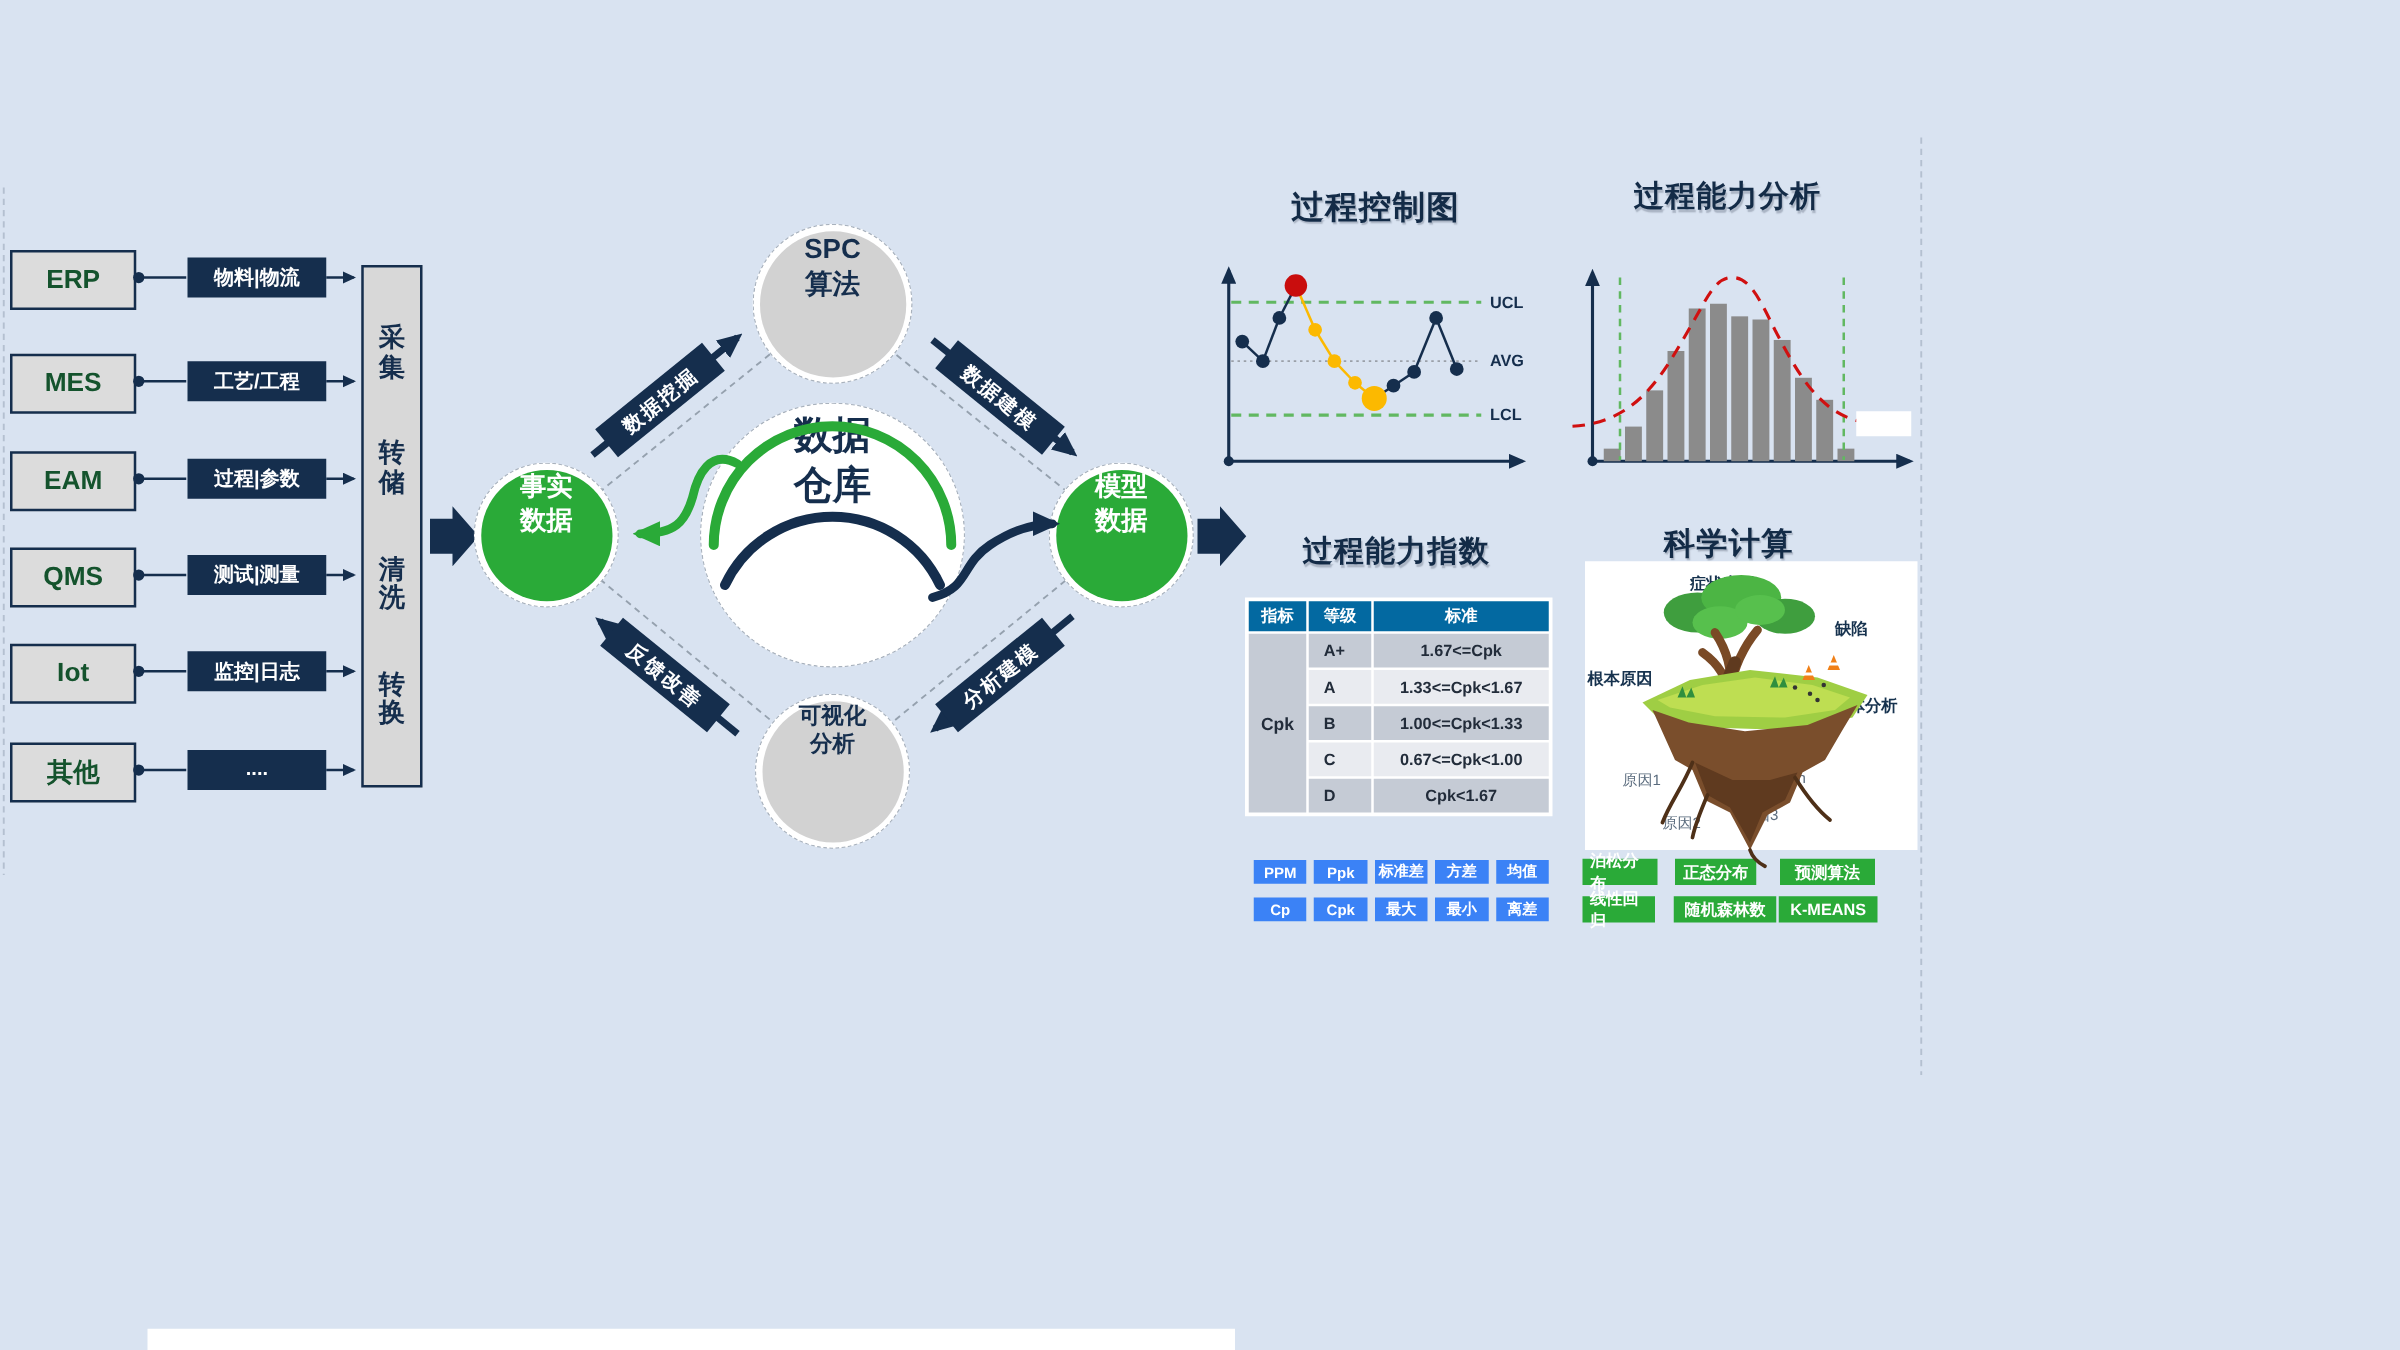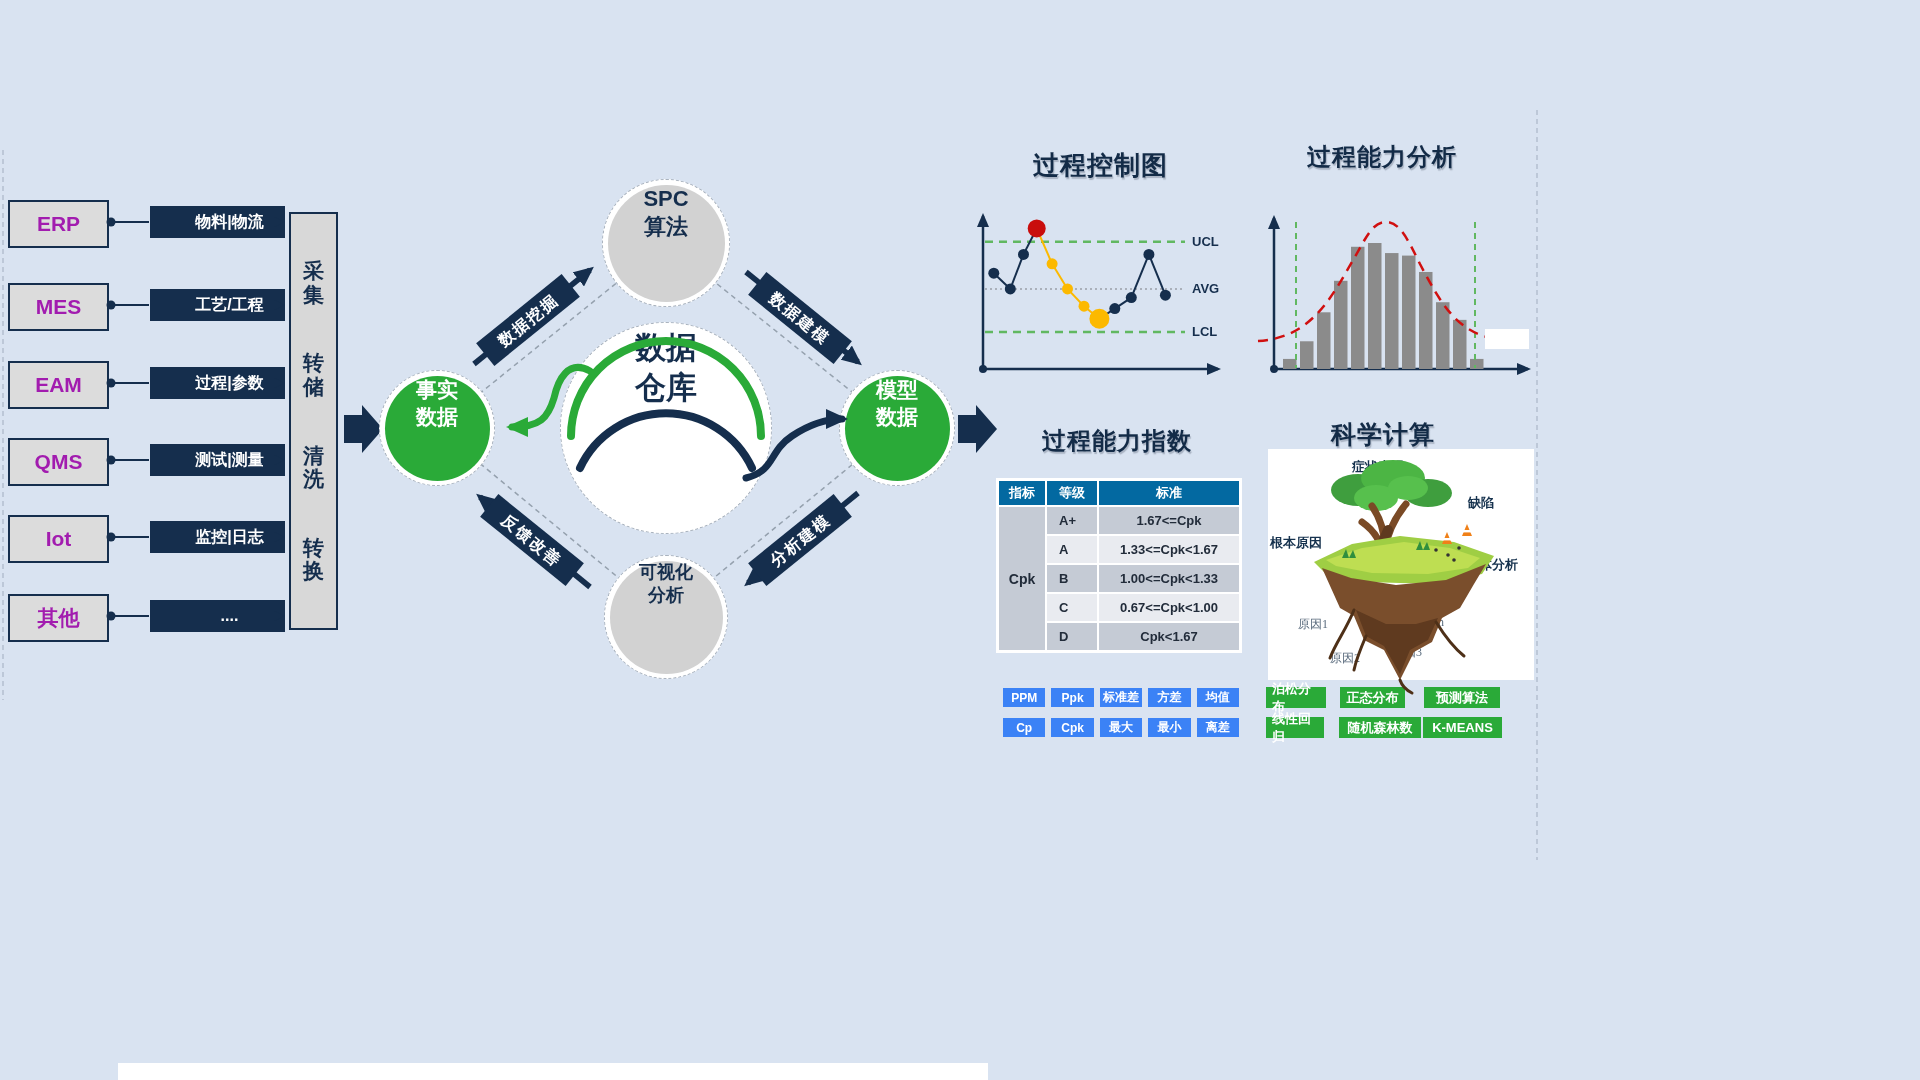--- a/index.html
+++ b/index.html
@@ -1,22 +1,22 @@
 <!DOCTYPE html>
 <html><head>
 <meta charset="utf-8">
 <style>
   html,body{margin:0;padding:0;}
   #stage{position:relative;width:1920px;height:1080px;background:#d9e3f1;overflow:hidden;
          font-family:"Liberation Sans",sans-serif;}
   
   .src-box{position:absolute;left:8px;width:97px;height:44px;background:#dcdcdc;border:2px solid #152e4d;
-           display:flex;align-items:center;justify-content:center;font-size:21px;font-weight:bold;color:#a21caf;}
+           display:flex;align-items:center;justify-content:center;font-size:21px;font-weight:bold;color:#14532d;}
   .cat-box{position:absolute;left:150px;width:111px;height:32px;background:#152e4d;
-           display:flex;align-items:center;justify-content:center;font-size:16px;font-weight:bold;color:#fff;padding-left:24px;}
+           display:flex;align-items:center;justify-content:center;font-size:16px;font-weight:bold;color:#fff;}
   
   .etl-bar{position:absolute;left:289px;top:212px;width:49px;height:418px;background:#d8d8d8;border:2px solid #152e4d;
            box-sizing:border-box;display:flex;flex-direction:column;justify-content:space-evenly;align-items:center;}
   .etl-step{white-space:pre-line;text-align:center;font-size:21px;font-weight:bold;color:#152e4d;line-height:1.12;}
   
   .ring{position:absolute;border:1.5px dashed #a9b2bd;border-radius:50%;background:#fff;
         display:flex;align-items:center;justify-content:center;box-sizing:border-box;}
   .disc{border-radius:50%;width:calc(100% - 9px);height:calc(100% - 9px);
         display:flex;flex-direction:column;align-items:center;justify-content:flex-start;text-align:center;}
   .disc.green{background:#2aaa38;color:#fff;}
@@ -38,21 +38,21 @@
   .idx-std{justify-content:center;}
   .row-dark{background:#c5cbd5;}
   .row-light{background:#e9ebf0;}
   
   .badge-row{position:absolute;left:1003px;width:236px;display:flex;gap:6px;}
   .badge{flex:1;background:#3b82f6;color:#fff;font-size:12px;font-weight:bold;height:19px;
          display:flex;align-items:center;justify-content:center;white-space:nowrap;}
   
   .sci-panel{position:absolute;left:1268px;top:449px;width:266px;height:231px;background:#fff;}
   .tree-lbl{position:absolute;font-size:13px;font-weight:bold;color:#16324e;white-space:nowrap;}
-  .cause-lbl{position:absolute;font-size:12px;color:#5a6b7d;white-space:nowrap;font-family:Liberation Serif, serif;}
+  .cause-lbl{position:absolute;font-size:12px;color:#5a6b7d;white-space:nowrap;}
   .problem-box{position:absolute;left:1352px;top:587px;width:64px;height:19px;background:#d6d6d6;
                display:flex;align-items:center;justify-content:center;font-size:13px;font-weight:bold;color:#16324e;}
   .algo-btn{position:absolute;height:21px;background:#2aaa38;color:#fff;font-size:13px;font-weight:bold;
             display:flex;align-items:center;justify-content:center;padding:0 6px;box-sizing:border-box;}
   .white-patch{position:absolute;background:#fff;}
   svg.layer{position:absolute;left:0;top:0;}
 </style>
 </head>
 <body>
 

